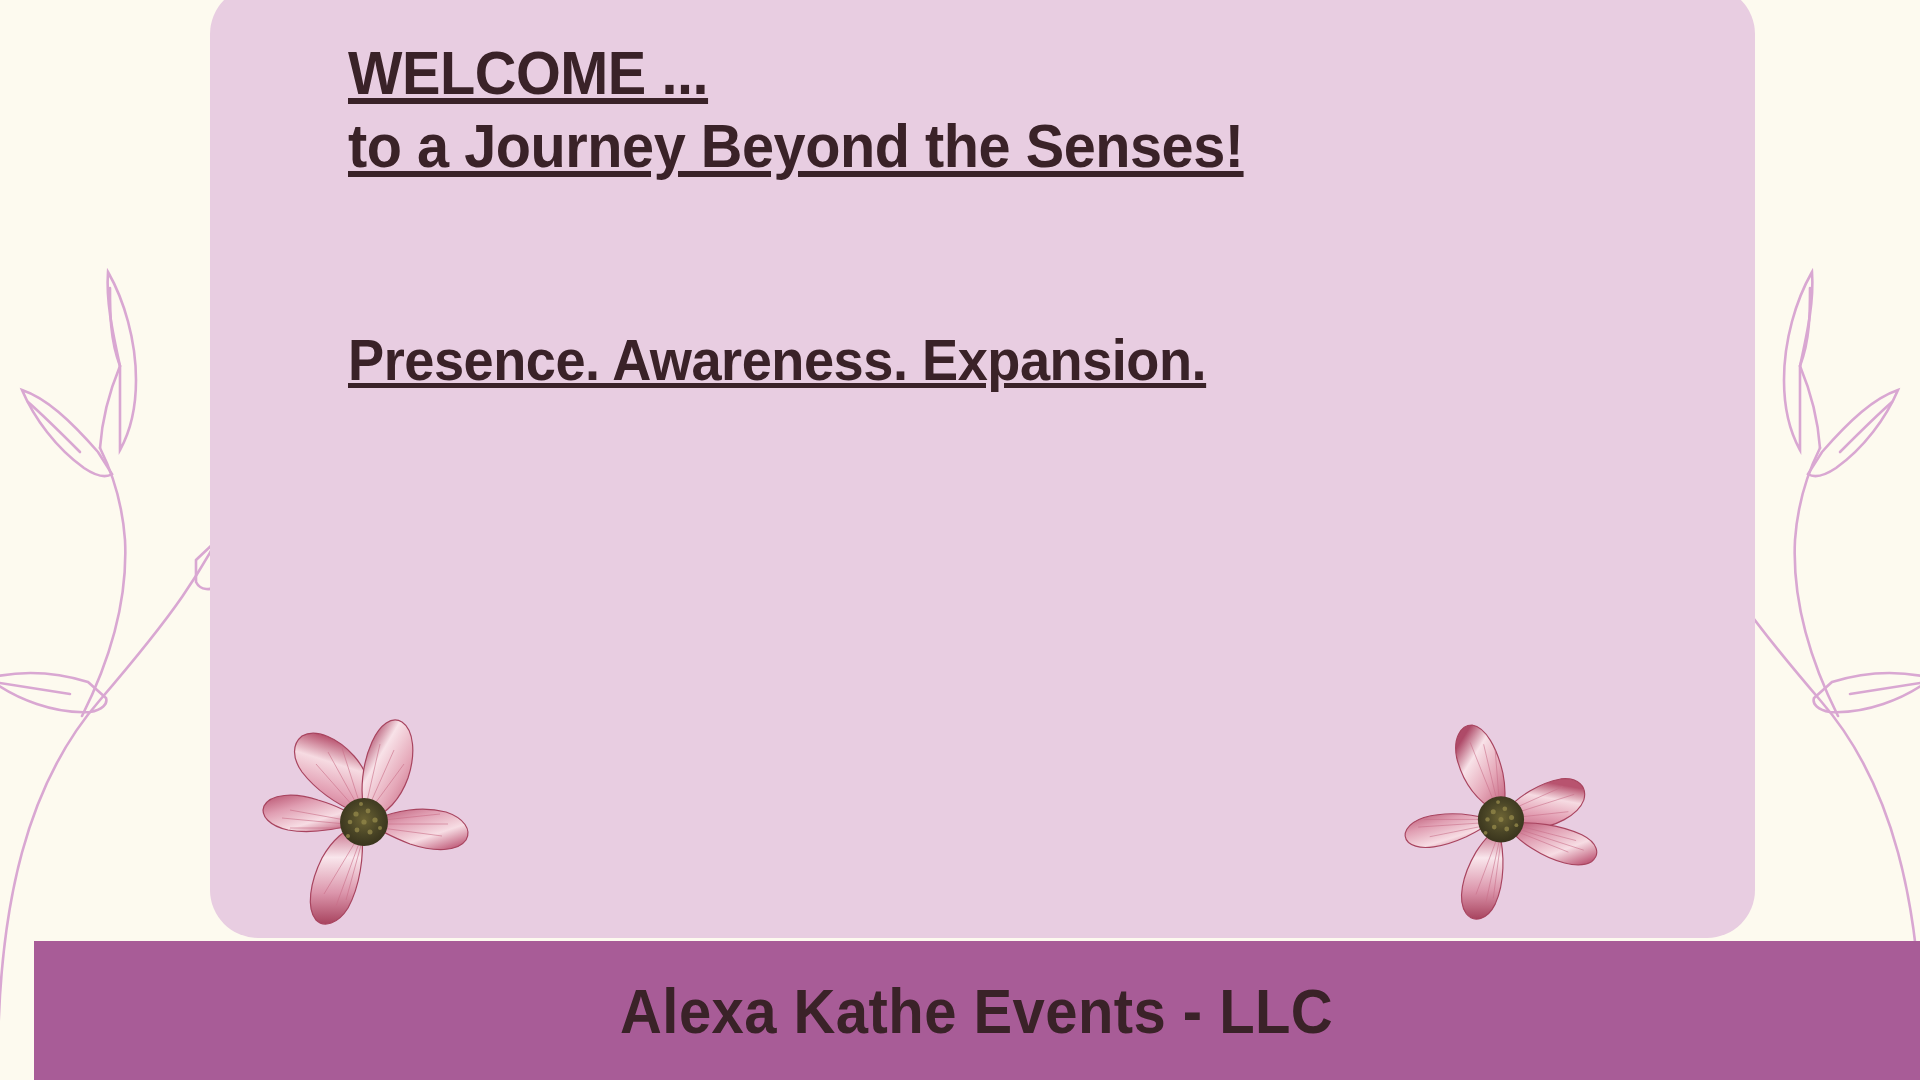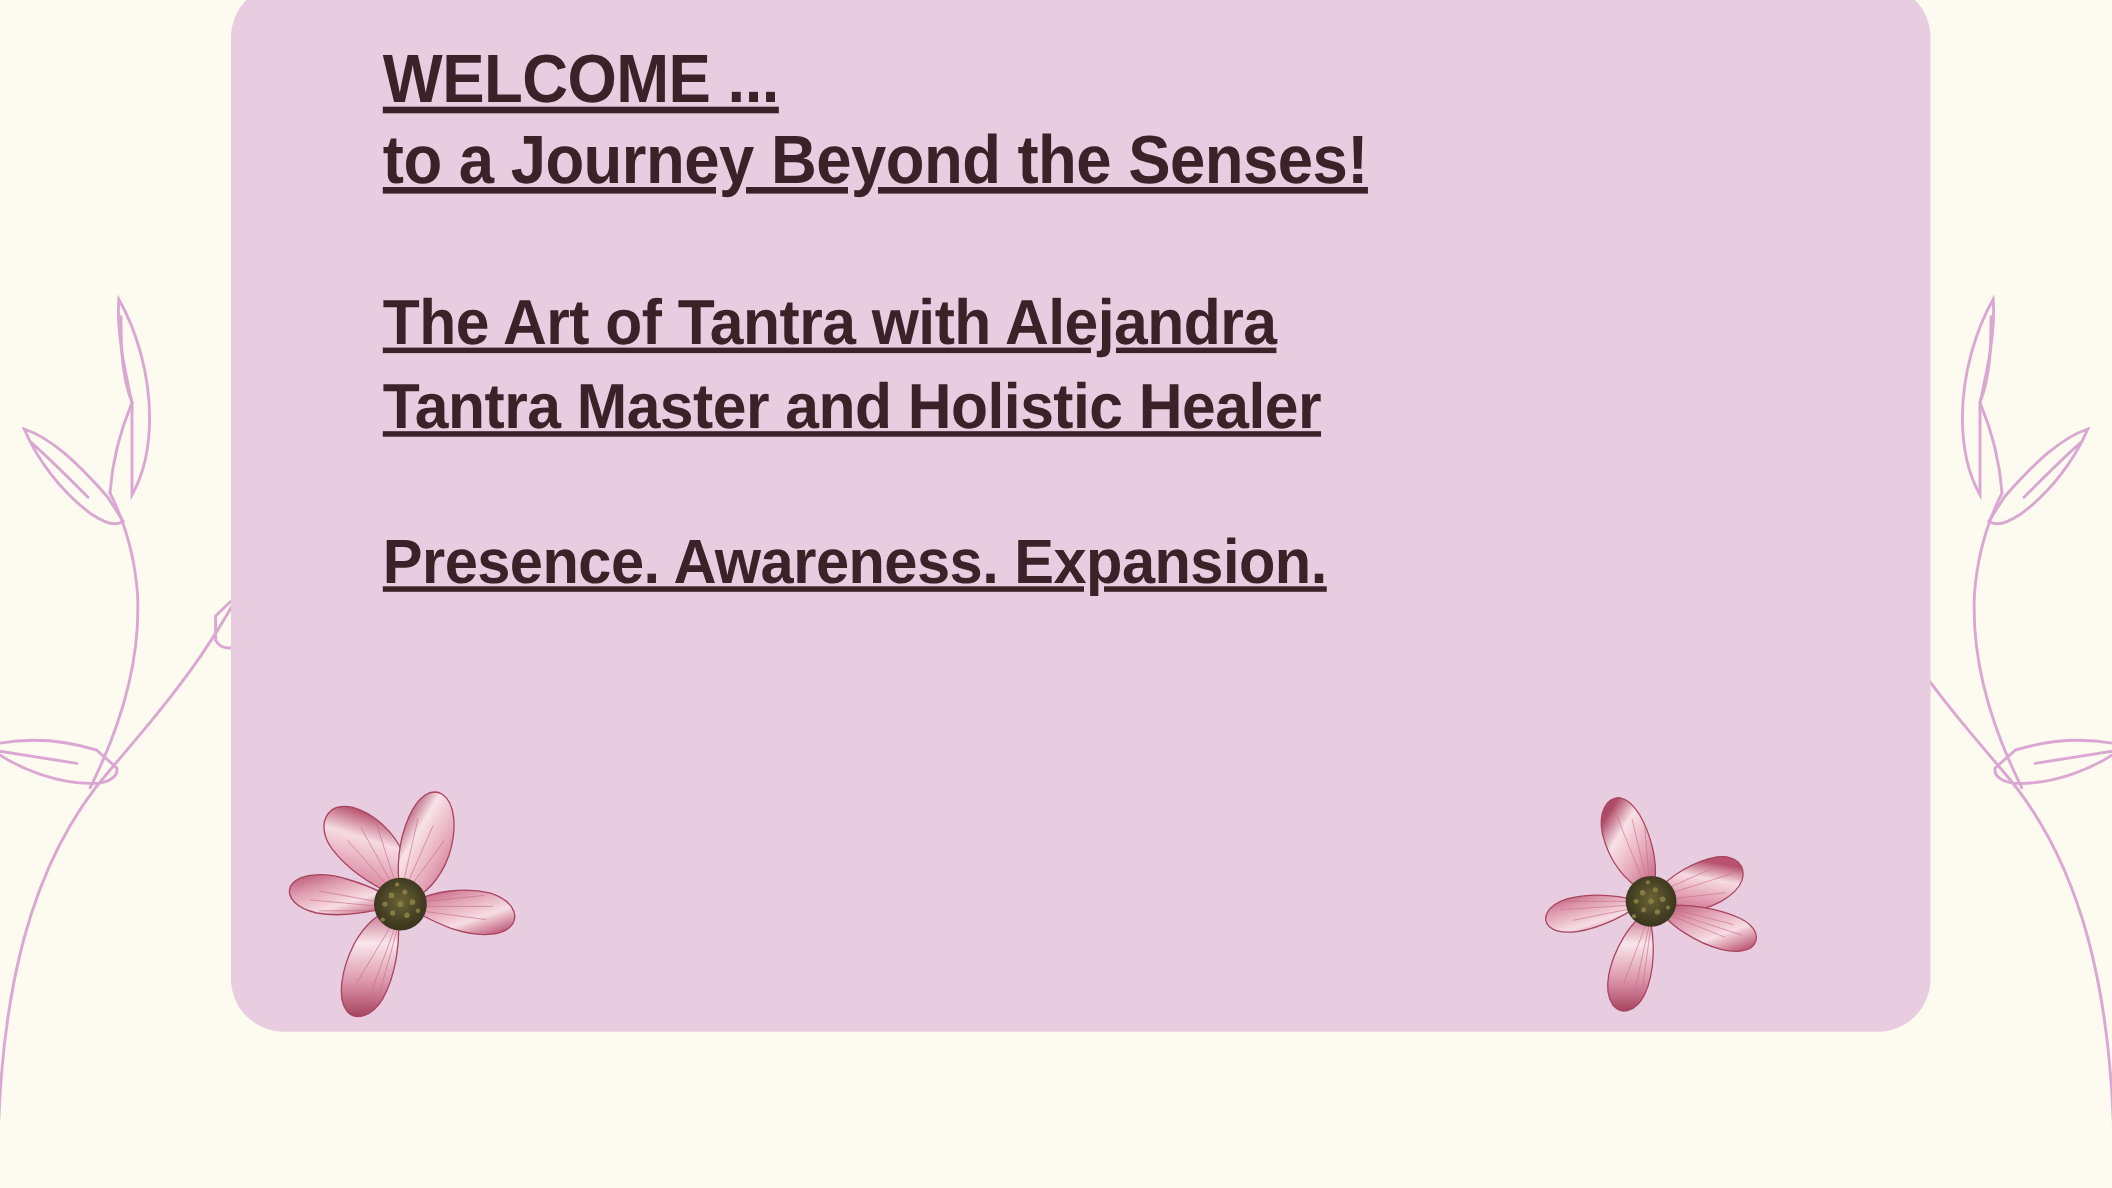--- a/index.html
+++ b/index.html
@@ -169,24 +169,20 @@
   </div>
 
   <div id="card"></div>
 
   <div id="copy">
     <div class="grp">
       <div class="line l-welcome">WELCOME ...</div>
       <div class="line l-journey">to a Journey Beyond the Senses!</div>
     </div>
     <div class="spacer-a"></div>
-    <div class="grp">
-      <div class="line l-art">The Art of Tantra with Alejandra</div>
-      <div class="line l-master">Tantra Master and Holistic Healer</div>
-    </div>
     <div class="spacer-b"></div>
     <div class="line l-presence">Presence. Awareness. Expansion.</div>
   </div>
 
   <div class="flower" id="flower-left">
     <svg viewBox="0 0 270 250" aria-hidden="true">
       <defs>
         <radialGradient id="fc1" cx="50%" cy="45%" r="60%">
           <stop offset="0%" stop-color="#6d6434"></stop>
           <stop offset="55%" stop-color="#4a4526"></stop>
@@ -330,14 +326,17 @@
             <circle cx="122" cy="128" r="2.3"></circle>
           <circle cx="136" cy="128" r="2.6"></circle>
             <circle cx="133" cy="110" r="2"></circle>
           <circle cx="152" cy="134" r="2"></circle>
             <circle cx="120" cy="142" r="2"></circle>
         </g>
       </g>
     </svg>
   </div>
 
+  <div id="footer">
+    <div id="footer-text">Alexa Kathe Events - LLC</div>
+  </div>
 
 </div>
 
 </body></html>

